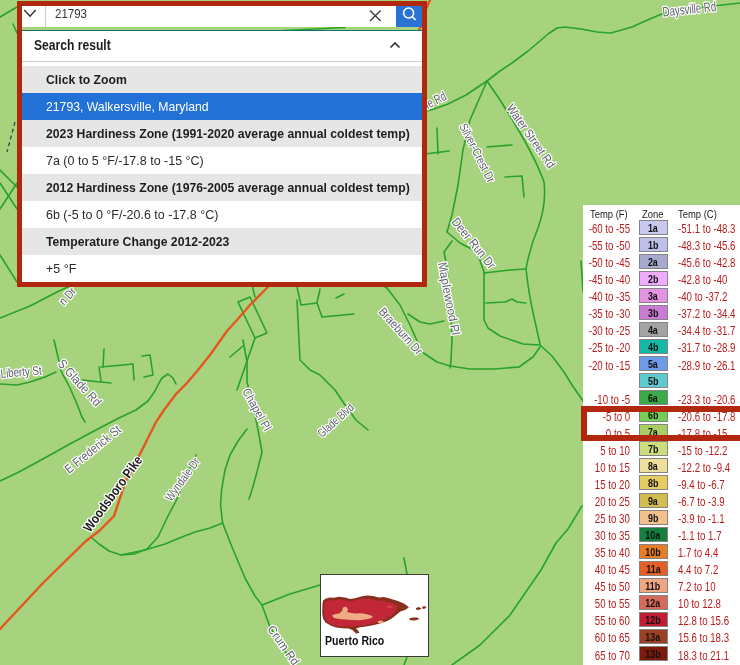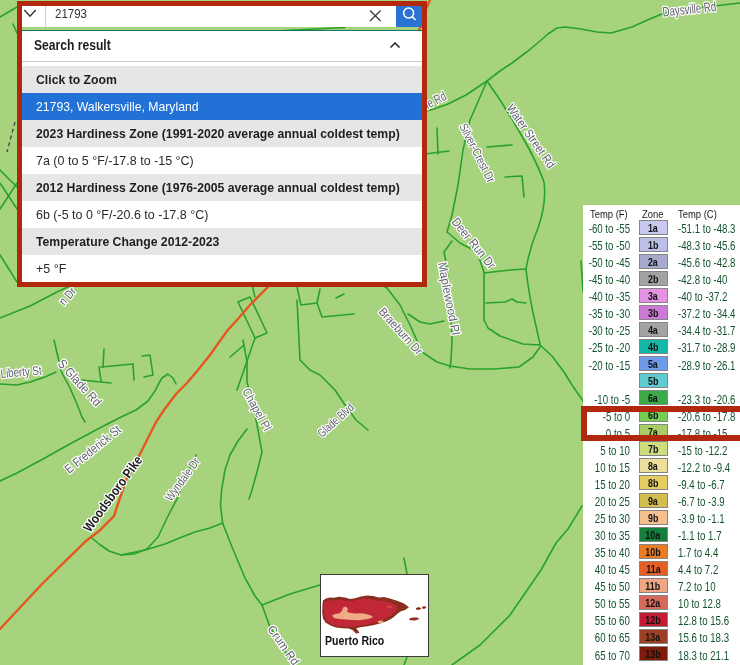--- a/index.html
+++ b/index.html
@@ -1,18 +1,18 @@
 <!DOCTYPE html>
 <html><head><meta charset="utf-8"><style>
 html,body{margin:0;padding:0}
 #stage{position:relative;width:740px;height:665px;overflow:hidden;font-family:"Liberation Sans",sans-serif;background:#a7d37e}
 #stage *{box-sizing:border-box}
 
 #legend{position:absolute;left:583px;top:205px;width:157px;height:576px;background:#fff}
-.lr{position:absolute;left:0;width:157px;height:17px;line-height:17px;font-size:12.4px;color:#14532d;white-space:nowrap}
+.lr{position:absolute;left:0;width:157px;height:17px;line-height:17px;font-size:12.4px;color:#b91c1c;white-space:nowrap}
 .lf{position:absolute;right:110px;top:0}
 .lf i{display:inline-block;font-style:normal;transform:scaleX(.78);transform-origin:100% 50%}
 .lc{position:absolute;left:95px;top:0}
 .lc i{display:inline-block;font-style:normal;transform:scaleX(.78);transform-origin:0 50%}
 .chip{position:absolute;left:55.5px;width:29px;height:15px;border:1px solid #858585;text-align:center;font-size:10.5px;font-weight:bold;line-height:14px;color:#111}
 .chip i{display:inline-block;font-style:normal;transform:scaleX(.85)}
 #lhead{position:absolute;left:0;top:1.4px;width:157px;height:17px;line-height:17px;font-size:11.5px;color:#1b1b1b;white-space:nowrap}
 #lhead b{font-weight:normal;position:absolute;display:inline-block}
 #redlegend{position:absolute;left:581px;top:406px;width:166px;height:35px;border:6px solid #b2280f}
 
@@ -24,21 +24,21 @@
 #inputrow{position:absolute;left:0;top:0;width:400px;height:20.7px;background:#fff}
 #chevbox{position:absolute;left:0;top:0;width:24.3px;height:20.7px;border-right:1px solid #ccc}
 #query{position:absolute;left:33px;top:-2.5px;height:20.7px;line-height:20.7px;font-size:13.5px;color:#333}
 #query i{display:inline-block;font-style:normal;transform:scaleX(.85);transform-origin:0 50%}
 #srchbtn{position:absolute;left:373.5px;top:0;width:26.5px;height:20.7px;background:#2a72d4}
 #dropdown{position:absolute;left:0;top:24px;width:400px;height:252px;background:#fff;border-top:1px solid #0f766e}
 #ddhead{position:absolute;left:0;top:0;width:400px;height:30.5px;border-bottom:1px solid #ccc}
 #ddhead span{position:absolute;left:11.5px;top:-1px;line-height:30px;font-weight:bold;font-size:14.6px;color:#1e1e1e}
 #ddhead span i{display:inline-block;font-style:normal;transform:scaleX(.83);transform-origin:0 50%}
 #ddrows{position:absolute;left:0;top:35px;width:400px}
-.dr{position:relative;width:400px;height:27px;line-height:27px;font-size:13px;color:#2a2a2a;padding-left:14px;white-space:nowrap}
+.dr{position:relative;width:400px;height:27px;line-height:27px;font-size:13px;color:#2a2a2a;padding-left:24px;white-space:nowrap}
 .dr i{display:inline-block;font-style:normal;transform-origin:0 50%;transform:scaleX(.96)}
 .dr.g{background:#e6e6e6;font-weight:bold;font-size:13.3px;color:#1e1e1e}
 .dr.g i{transform:scaleX(.92)}
 .dr.b{background:#2271d6;color:#fff}
 .dr.b i{transform:scaleX(.94)}
 </style></head>
 <body>
 <div id="stage">
 <svg width="740" height="665" style="position:absolute;left:0;top:0">
 <g fill="none" stroke="#29a229" stroke-width="1.6" stroke-linecap="round" stroke-linejoin="round">
@@ -153,21 +153,21 @@
 <div class="chip" style="top:31.6px;background:#bcc0e8"><i>1b</i></div>
 <div class="lr" style="top:50.1px">
         <span class="lf"><i>-50 to -45</i></span>
         <span class="lc"><i>-45.6 to -42.8</i></span>
       </div>
 <div class="chip" style="top:48.6px;background:#a8aacd"><i>2a</i></div>
 <div class="lr" style="top:67.2px">
         <span class="lf"><i>-45 to -40</i></span>
         <span class="lc"><i>-42.8 to -40</i></span>
       </div>
-<div class="chip" style="top:65.7px;background:#a3a3a3"><i>2b</i></div>
+<div class="chip" style="top:65.7px;background:#f0abfc"><i>2b</i></div>
 <div class="lr" style="top:84.2px">
         <span class="lf"><i>-40 to -35</i></span>
         <span class="lc"><i>-40 to -37.2</i></span>
       </div>
 <div class="chip" style="top:82.7px;background:#e492e2"><i>3a</i></div>
 <div class="lr" style="top:101.3px">
         <span class="lf"><i>-35 to -30</i></span>
         <span class="lc"><i>-37.2 to -34.4</i></span>
       </div>
 <div class="chip" style="top:99.8px;background:#cb7bd4"><i>3b</i></div>

